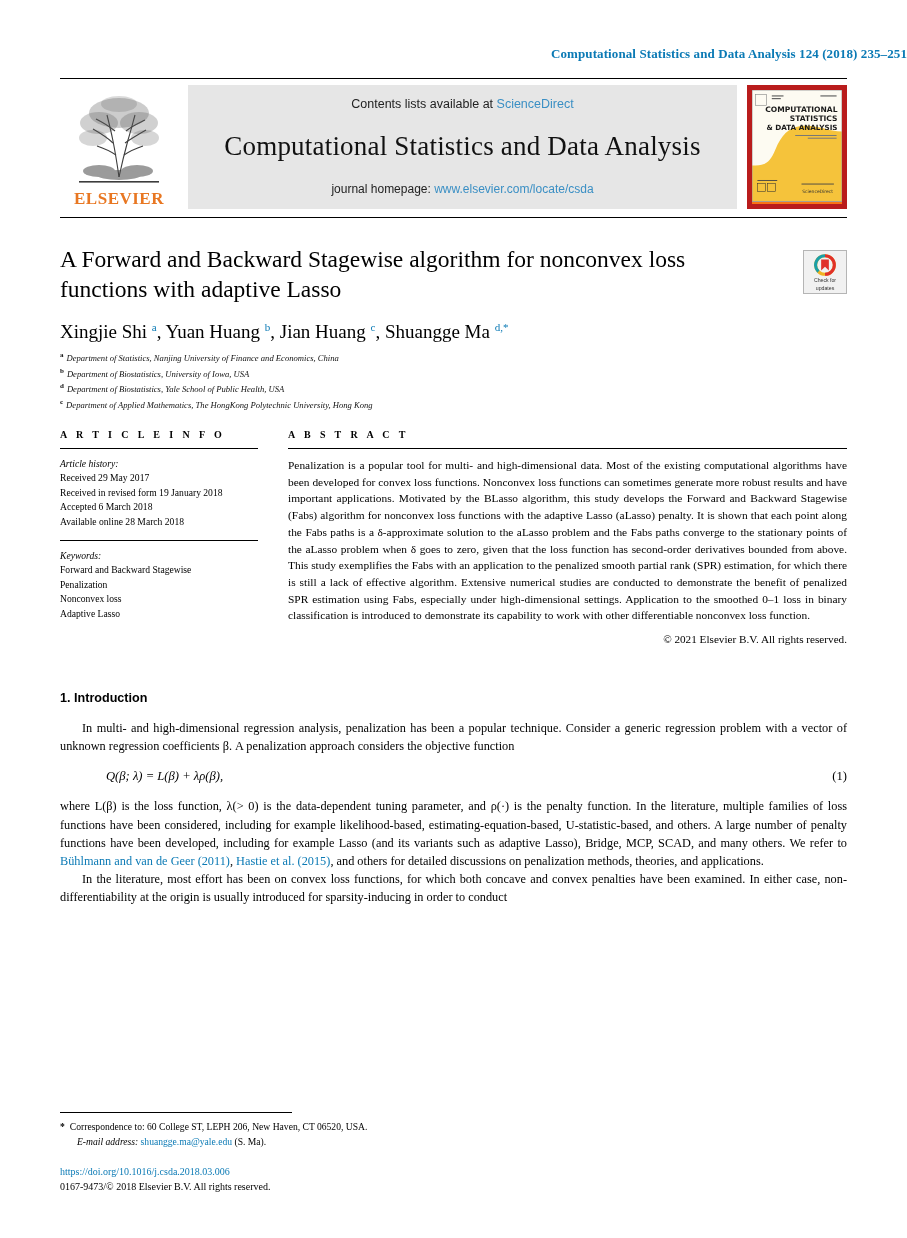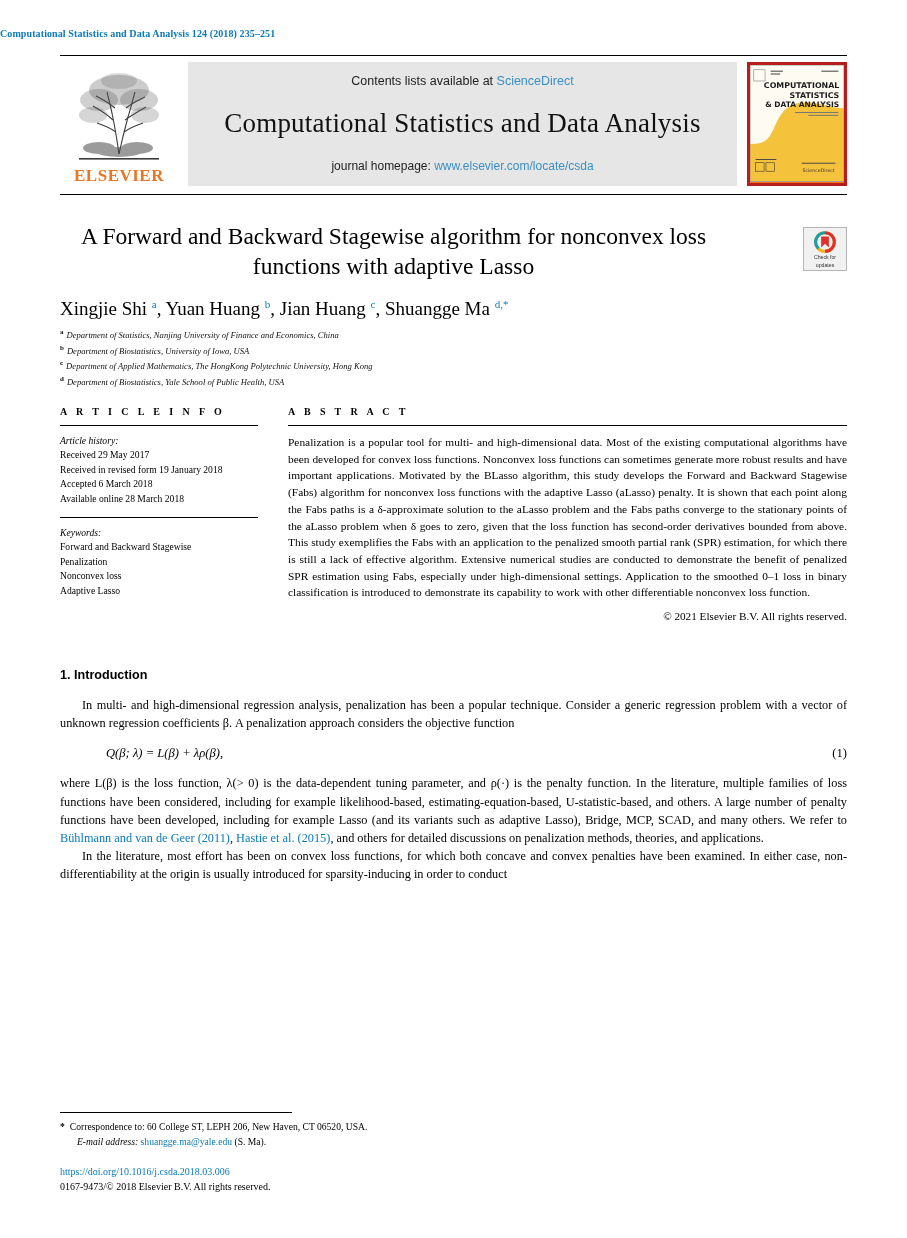--- a/index.html
+++ b/index.html
@@ -8,25 +8,25 @@
     background:#ffffff;
     font-family:"Liberation Serif", serif;
     color:#000;
     position:relative;
     overflow:hidden;
   }
   .page { position:relative; width:907px; height:1238px; padding:0; box-sizing:border-box; }
 
   
   .runhead {
-    text-align:left;
+    text-align:right;
     color:#0b7ab5;
-    font-size:10px;
+    font-size:13px;
     font-weight:bold;
-    padding-top:28px;
+    padding-top:46px;
     letter-spacing:.1px;
   }
 
   
   .masthead-wrap { margin:16px 60px 0 60px; }
   .rule-top { border-top:1.6px solid #000; }
   .masthead {
     display:flex; align-items:stretch;
     height:124px; margin-top:6px;
   }
@@ -53,33 +53,32 @@
   .contents-line a { color:#3a8fc4; text-decoration:none; }
   .journal-name {
     font-size:27px; font-family:"Liberation Serif", serif;
     color:#111; letter-spacing:.2px;
   }
   .homepage-line { font-size:12px; font-family:"Liberation Sans", sans-serif; color:#222; }
   .homepage-line a { color:#3a8fc4; text-decoration:none; }
 
   .cover {
     width:100px; flex:0 0 100px;
-    border:3px solid #b91c1c; box-sizing:border-box;
+    border:5px solid #b91c1c; box-sizing:border-box;
     background:#f97316; position:relative; overflow:hidden;text-align:right;
   }
   .cover-inner { position:absolute; inset:0; }
   .rule-bottom { border-top:1.6px solid #000; margin-top:8px; }
 
   
   .title-area { margin:26px 60px 0 60px; position:relative; }
   h1.title {
     font-size:23.5px; font-weight:normal; line-height:1.28;
     margin:0; padding-right:120px; color:#000;
     font-family:"Liberation Serif", serif;
-    text-align:center;
   }
   .crossmark {
     position:absolute; right:0; top:6px;
     width:44px; height:44px; border:1px solid #b5b5b5;
     background:#f1f1f1; box-sizing:border-box;
     display:flex; flex-direction:column; align-items:center;
     justify-content:center; padding-top:1px;
   }
   .cm-text { font-size:5.2px; line-height:1.25; text-align:center;
     font-family:"Liberation Sans", sans-serif; color:#333; margin-top:1px; }
@@ -246,24 +245,24 @@
   <div class="authors">Xingjie Shi <sup>a</sup>, Yuan Huang <sup>b</sup>, Jian Huang <sup>c</sup>, Shuangge Ma <sup>d,*</sup></div>
 
   <div class="affils">
     <div class="affil">
       <sup>a</sup><span>Department of Statistics, Nanjing University of Finance and Economics, China</span>
     </div>
     <div class="affil">
       <sup>b</sup><span>Department of Biostatistics, University of Iowa, USA</span>
     </div>
     <div class="affil">
+      <sup>d</sup><span>Department of Biostatistics, Yale School of Public Health, USA</span>
+    </div>
+    <div class="affil">
       <sup>c</sup><span>Department of Applied Mathematics, The HongKong Polytechnic University, Hong Kong</span>
-    </div>
-    <div class="affil">
-      <sup>d</sup><span>Department of Biostatistics, Yale School of Public Health, USA</span>
     </div>
   </div>
 
   <div class="info-abstract">
 
     <div class="col-info">
       <div class="sec-head">A R T I C L E   I N F O</div>
       <div class="hrule"></div>
       <div class="info-label">Article history:</div>
       <div class="info-line">Received 29 May 2017</div>

